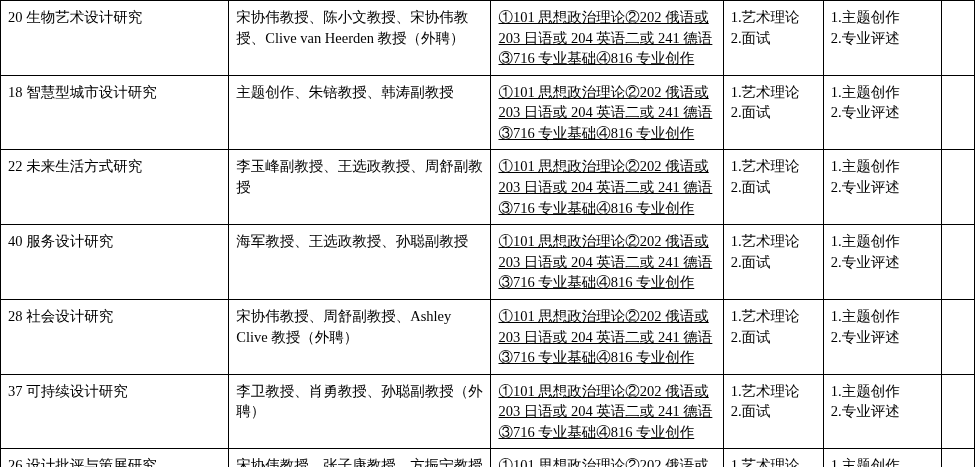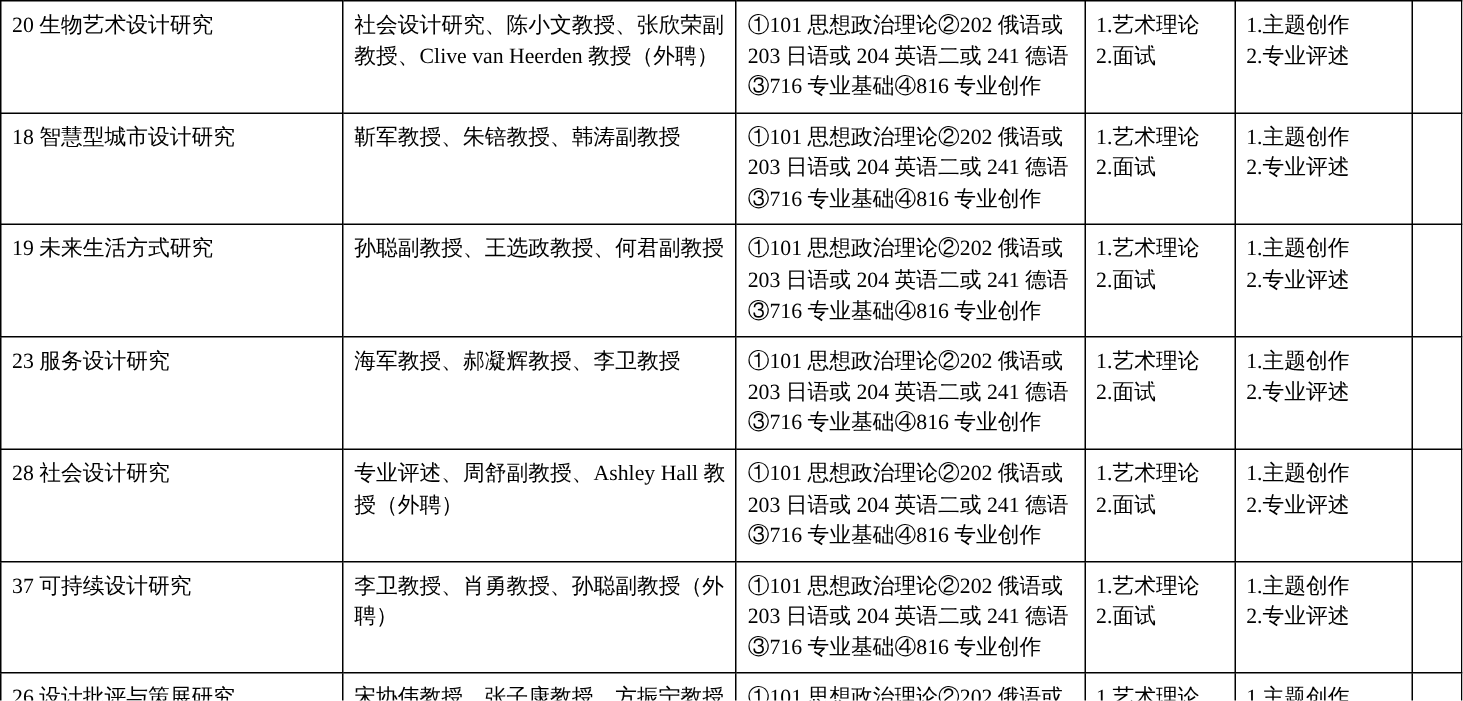--- a/index.html
+++ b/index.html
@@ -34,20 +34,21 @@
   col.c-retest    { width: 100px; }
   col.c-addexam   { width: 118px; }
   col.c-note      { width: 33px; }
 
   td.direction {
     padding-left: 10px;
   }
   td.exams {
     font-size: 14px;
     line-height: 1.45;
+    text-decoration: underline;
   }
   td.retest, td.addexam {
     font-size: 14px;
     line-height: 1.45;
   }
   .line { display: block; }
   td.note { padding: 0; }
 </style>
 </head>
 <body>
@@ -58,97 +59,97 @@
     <col class="c-advisors">
     <col class="c-exams">
     <col class="c-retest">
     <col class="c-addexam">
     <col class="c-note">
   </colgroup>
   <tbody>
 
     <tr>
       <td class="direction">20 生物艺术设计研究</td>
-      <td class="advisors">社会设计研究、陈小文教授、张欣荣副教授、Clive van Heerden 教授（外聘）</td>
+      <td class="advisors">宋协伟教授、陈小文教授、宋协伟教授、Clive van Heerden 教授（外聘）</td>
       <td class="exams">
         <span class="line">①101 思想政治理论②202 俄语或</span>
         <span class="line">203 日语或 204 英语二或 241 德语</span>
         <span class="line">③716 专业基础④816 专业创作</span>
       </td>
       <td class="retest">
         <span class="line">1.艺术理论</span>
         <span class="line">2.面试</span>
       </td>
       <td class="addexam">
         <span class="line">1.主题创作</span>
         <span class="line">2.专业评述</span>
       </td>
       <td class="note"></td>
     </tr>
 
     <tr>
       <td class="direction">18 智慧型城市设计研究</td>
-      <td class="advisors">靳军教授、朱锫教授、韩涛副教授</td>
-      <td class="exams">
-        <span class="line">①101 思想政治理论②202 俄语或</span>
-        <span class="line">203 日语或 204 英语二或 241 德语</span>
-        <span class="line">③716 专业基础④816 专业创作</span>
-      </td>
-      <td class="retest">
-        <span class="line">1.艺术理论</span>
-        <span class="line">2.面试</span>
-      </td>
-      <td class="addexam">
-        <span class="line">1.主题创作</span>
-        <span class="line">2.专业评述</span>
-      </td>
-      <td class="note"></td>
-    </tr>
-
-    <tr>
-      <td class="direction">19 未来生活方式研究</td>
-      <td class="advisors">孙聪副教授、王选政教授、何君副教授</td>
-      <td class="exams">
-        <span class="line">①101 思想政治理论②202 俄语或</span>
-        <span class="line">203 日语或 204 英语二或 241 德语</span>
-        <span class="line">③716 专业基础④816 专业创作</span>
-      </td>
-      <td class="retest">
-        <span class="line">1.艺术理论</span>
-        <span class="line">2.面试</span>
-      </td>
-      <td class="addexam">
-        <span class="line">1.主题创作</span>
-        <span class="line">2.专业评述</span>
-      </td>
-      <td class="note"></td>
-    </tr>
-
-    <tr>
-      <td class="direction">23 服务设计研究</td>
-      <td class="advisors">海军教授、郝凝辉教授、李卫教授</td>
+      <td class="advisors">主题创作、朱锫教授、韩涛副教授</td>
+      <td class="exams">
+        <span class="line">①101 思想政治理论②202 俄语或</span>
+        <span class="line">203 日语或 204 英语二或 241 德语</span>
+        <span class="line">③716 专业基础④816 专业创作</span>
+      </td>
+      <td class="retest">
+        <span class="line">1.艺术理论</span>
+        <span class="line">2.面试</span>
+      </td>
+      <td class="addexam">
+        <span class="line">1.主题创作</span>
+        <span class="line">2.专业评述</span>
+      </td>
+      <td class="note"></td>
+    </tr>
+
+    <tr>
+      <td class="direction">22 未来生活方式研究</td>
+      <td class="advisors">李玉峰副教授、王选政教授、周舒副教授</td>
+      <td class="exams">
+        <span class="line">①101 思想政治理论②202 俄语或</span>
+        <span class="line">203 日语或 204 英语二或 241 德语</span>
+        <span class="line">③716 专业基础④816 专业创作</span>
+      </td>
+      <td class="retest">
+        <span class="line">1.艺术理论</span>
+        <span class="line">2.面试</span>
+      </td>
+      <td class="addexam">
+        <span class="line">1.主题创作</span>
+        <span class="line">2.专业评述</span>
+      </td>
+      <td class="note"></td>
+    </tr>
+
+    <tr>
+      <td class="direction">40 服务设计研究</td>
+      <td class="advisors">海军教授、王选政教授、孙聪副教授</td>
       <td class="exams">
         <span class="line">①101 思想政治理论②202 俄语或</span>
         <span class="line">203 日语或 204 英语二或 241 德语</span>
         <span class="line">③716 专业基础④816 专业创作</span>
       </td>
       <td class="retest">
         <span class="line">1.艺术理论</span>
         <span class="line">2.面试</span>
       </td>
       <td class="addexam">
         <span class="line">1.主题创作</span>
         <span class="line">2.专业评述</span>
       </td>
       <td class="note"></td>
     </tr>
 
     <tr>
       <td class="direction">28 社会设计研究</td>
-      <td class="advisors">专业评述、周舒副教授、Ashley Hall 教授（外聘）</td>
+      <td class="advisors">宋协伟教授、周舒副教授、Ashley Clive 教授（外聘）</td>
       <td class="exams">
         <span class="line">①101 思想政治理论②202 俄语或</span>
         <span class="line">203 日语或 204 英语二或 241 德语</span>
         <span class="line">③716 专业基础④816 专业创作</span>
       </td>
       <td class="retest">
         <span class="line">1.艺术理论</span>
         <span class="line">2.面试</span>
       </td>
       <td class="addexam">

